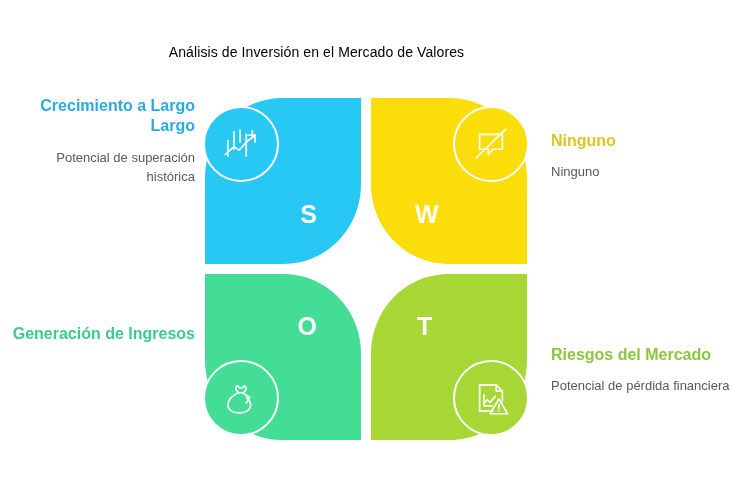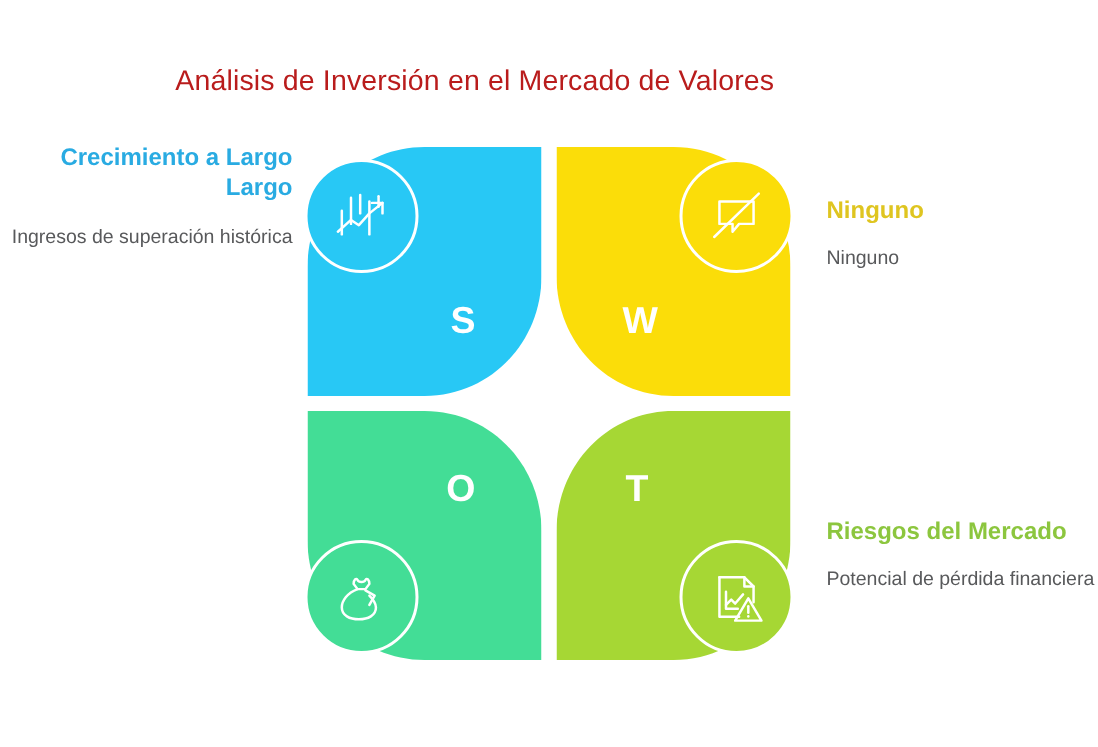--- a/index.html
+++ b/index.html
@@ -14,23 +14,23 @@
     overflow: hidden;
     position: relative;
   }
 
   #page-title {
     position: absolute;
     top: 44px;
     left: 0;
     width: 633px;
     text-align: center;
-    font-size: 19px;
+    font-size: 14px;
     font-weight: 400;
-    color: #b91c1c;
+    color: #000000;
     letter-spacing: 0.1px;
   }
 
   
   #swot-diagram {
     position: absolute;
     left: 205px;
     top: 98px;
     width: 322px;
     height: 342px;
@@ -201,27 +201,28 @@
         </svg>
       </span>
     </div>
     <div class="petal-letter">T</div>
   </div>
 
 </div>
 
 <div class="side-block left" id="block-strength">
   <p class="block-heading" style="color:#29ABE2;">Crecimiento a Largo Largo</p>
-  <p class="block-body">Ingresos de superación histórica</p>
+  <p class="block-body">Potencial de superación histórica</p>
 </div>
 
 <div class="side-block right" id="block-weakness">
   <p class="block-heading" style="color:#DFC520;">Ninguno</p>
   <p class="block-body">Ninguno</p>
 </div>
 
 <div class="side-block left" id="block-opportunity">
+  <p class="block-heading" style="color:#3BCC8A;">Generación de Ingresos</p>
 </div>
 
 <div class="side-block right" id="block-threat">
   <p class="block-heading" style="color:#8CC63E;">Riesgos del Mercado</p>
   <p class="block-body">Potencial de pérdida financiera</p>
 </div>
 
 </body></html>

